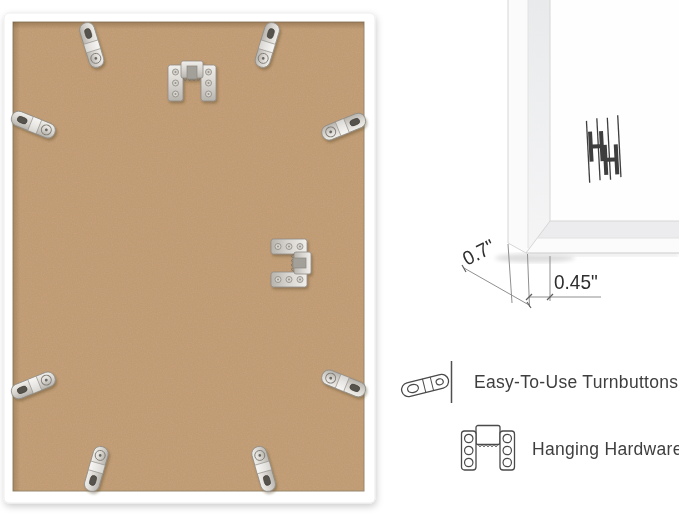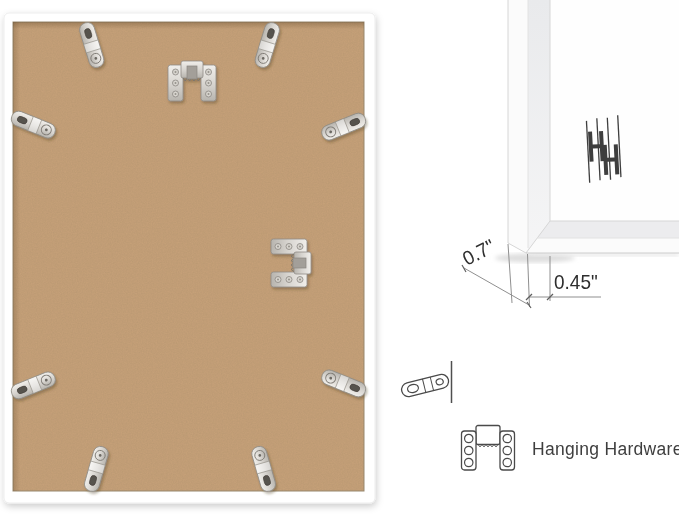--- a/index.html
+++ b/index.html
@@ -162,20 +162,21 @@
     <svg width="64" height="48" viewBox="0 0 64 48">
       <line x1="57.5" y1="3" x2="57.5" y2="45" stroke="#4f4f4f" stroke-width="1.5"></line>
       <g transform="rotate(-14 31 27)" fill="#ffffff" stroke="#4a4a4a">
         <rect x="7" y="20.5" width="48" height="14" rx="7" stroke-width="1.3"></rect>
         <line x1="30" y1="20.5" x2="30" y2="34.5" stroke-width="1"></line>
         <line x1="38" y1="20.5" x2="38" y2="34.5" stroke-width="1"></line>
         <ellipse cx="18.5" cy="27.5" rx="5.5" ry="4" fill="none" stroke-width="1.2"></ellipse>
         <ellipse cx="46" cy="27.5" rx="3.6" ry="3" fill="none" stroke-width="1.2"></ellipse>
       </g>
     </svg>
+    <span class="feature-label">Easy-To-Use Turnbuttons</span>
   </div>
 
   <div class="feature-row row2">
     <svg width="56" height="50" viewBox="0 0 56 50">
       <g fill="#ffffff" stroke="#4a4a4a" stroke-width="1.3">
         <rect x="16" y="1.5" width="24" height="19" rx="2"></rect>
         <rect x="1.5" y="7" width="14.5" height="39" rx="3"></rect>
         <rect x="40" y="7" width="14.5" height="39" rx="3"></rect>
       </g>
       <path d="M18,20.5 l2,2.5 2,-2.5 2,2.5 2,-2.5 2,2.5 2,-2.5 2,2.5 2,-2.5 2,2.5 2,-2.5" fill="none" stroke="#4a4a4a" stroke-width="0.8"></path>

